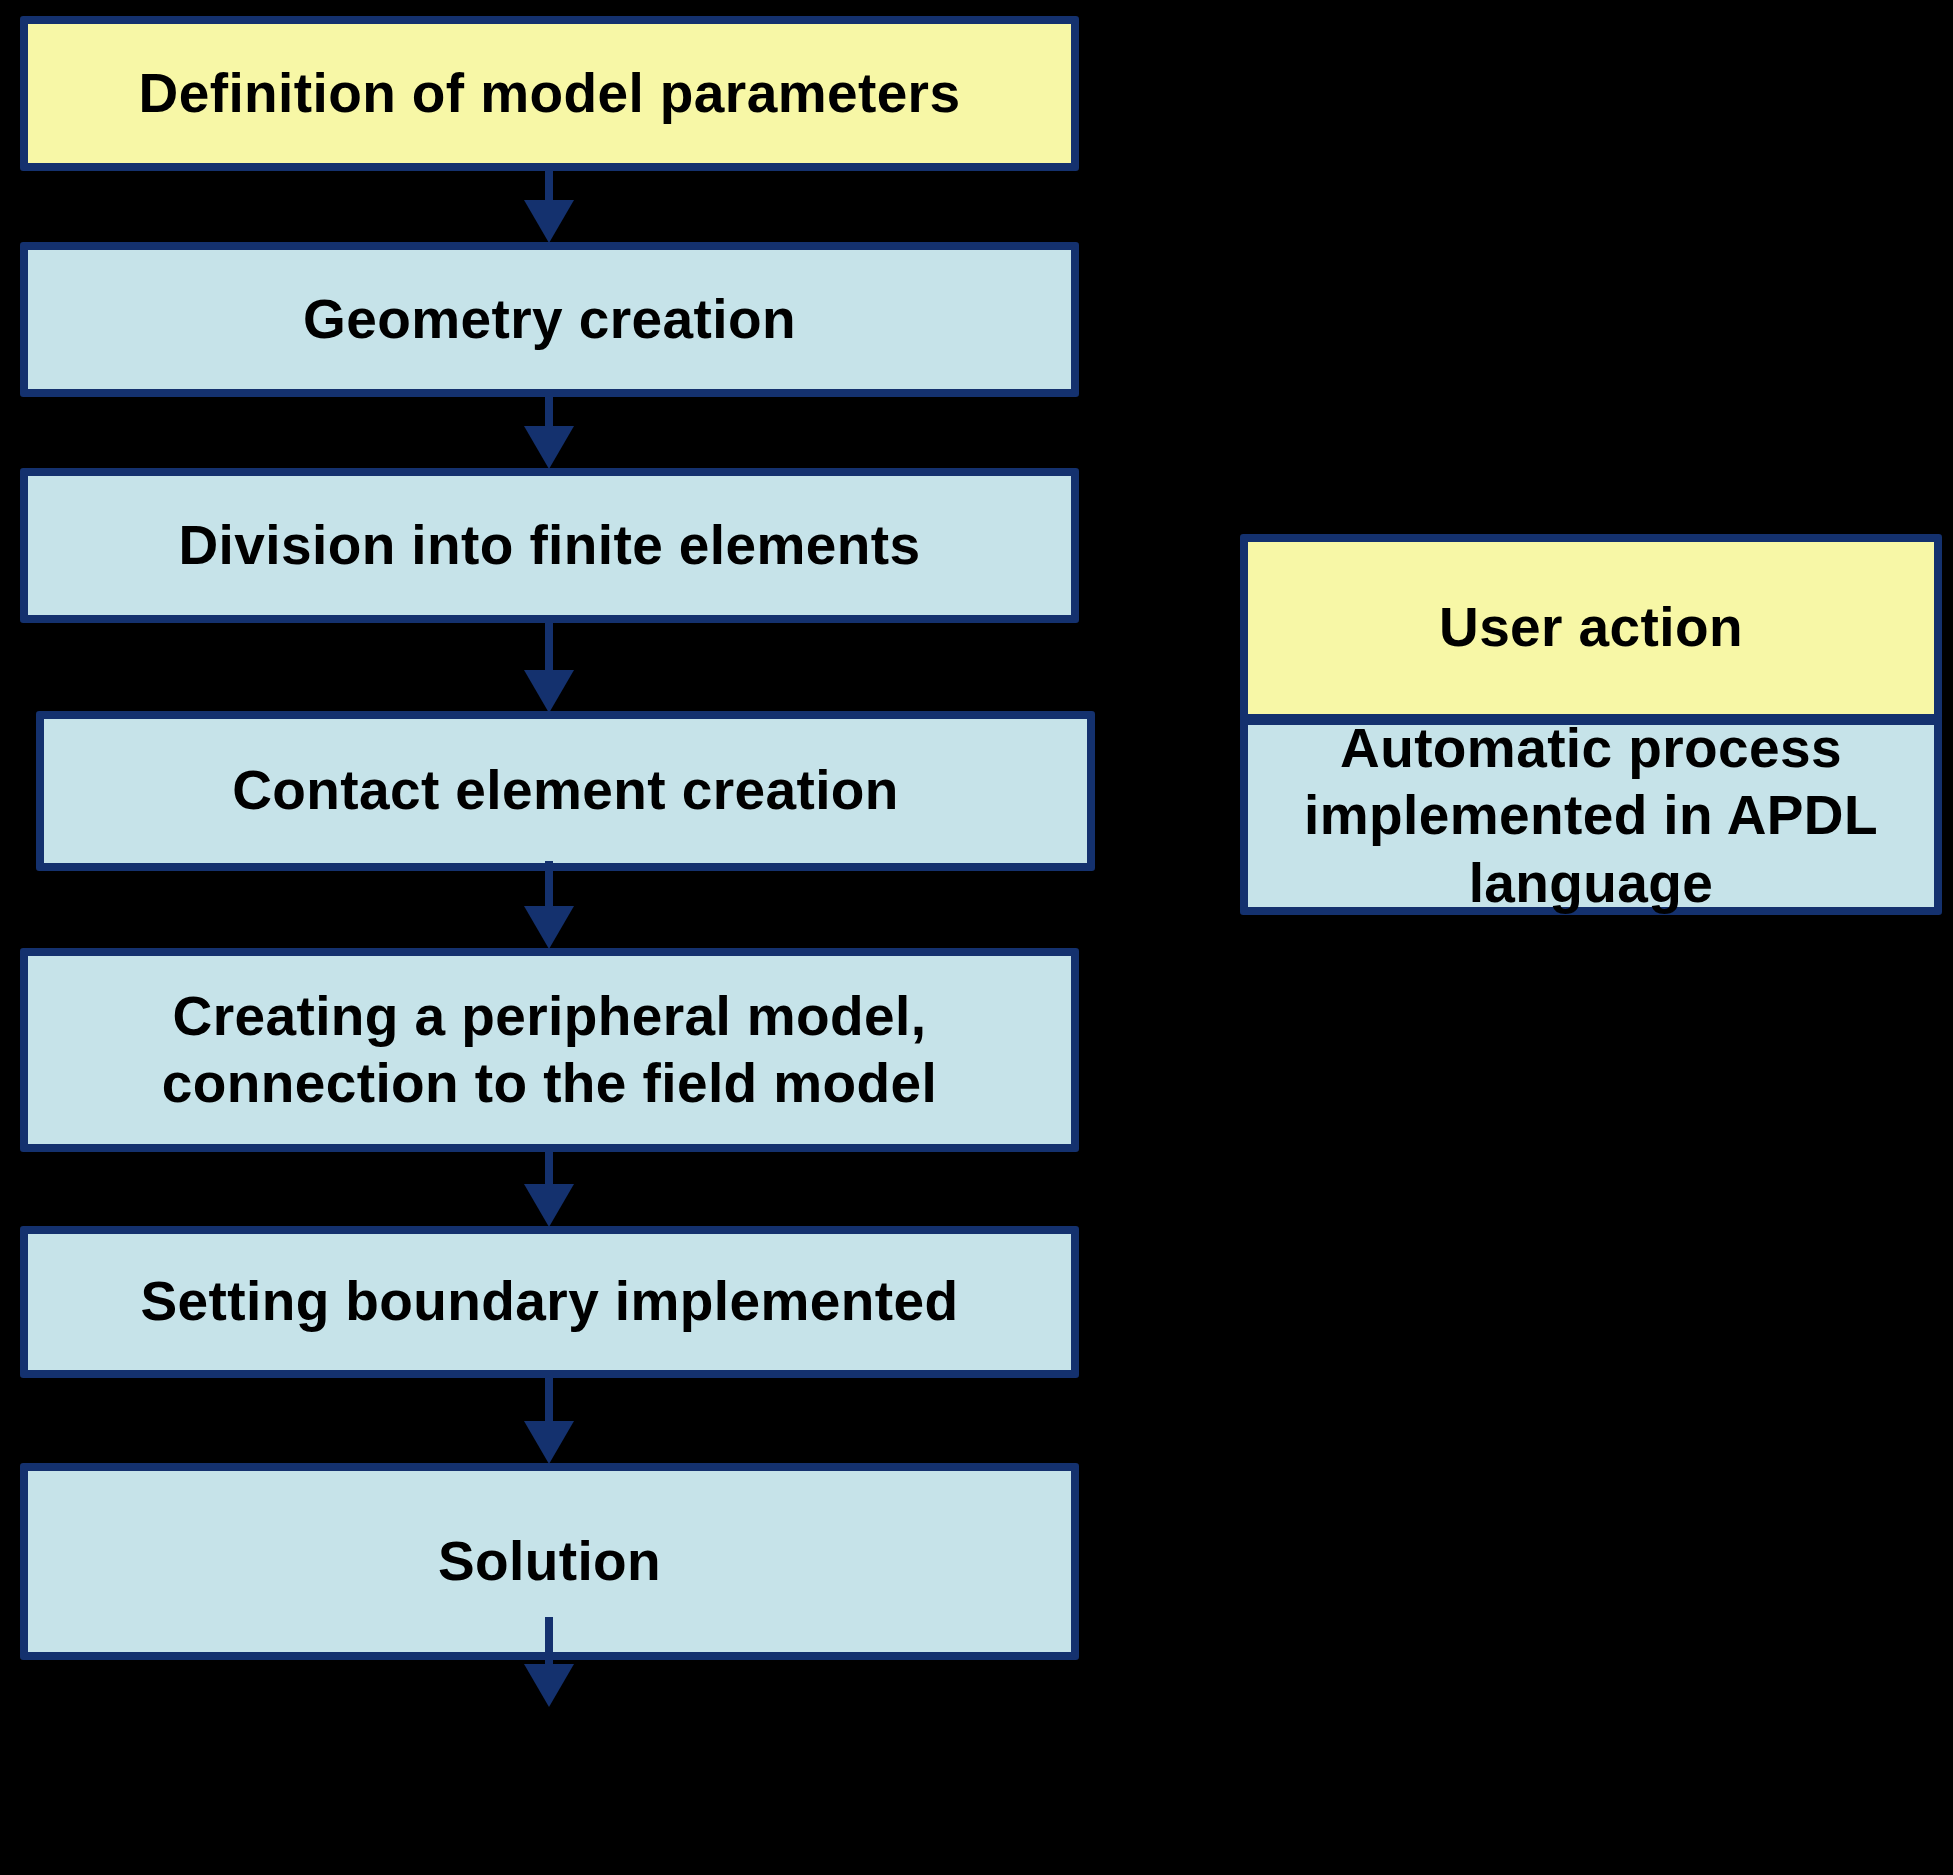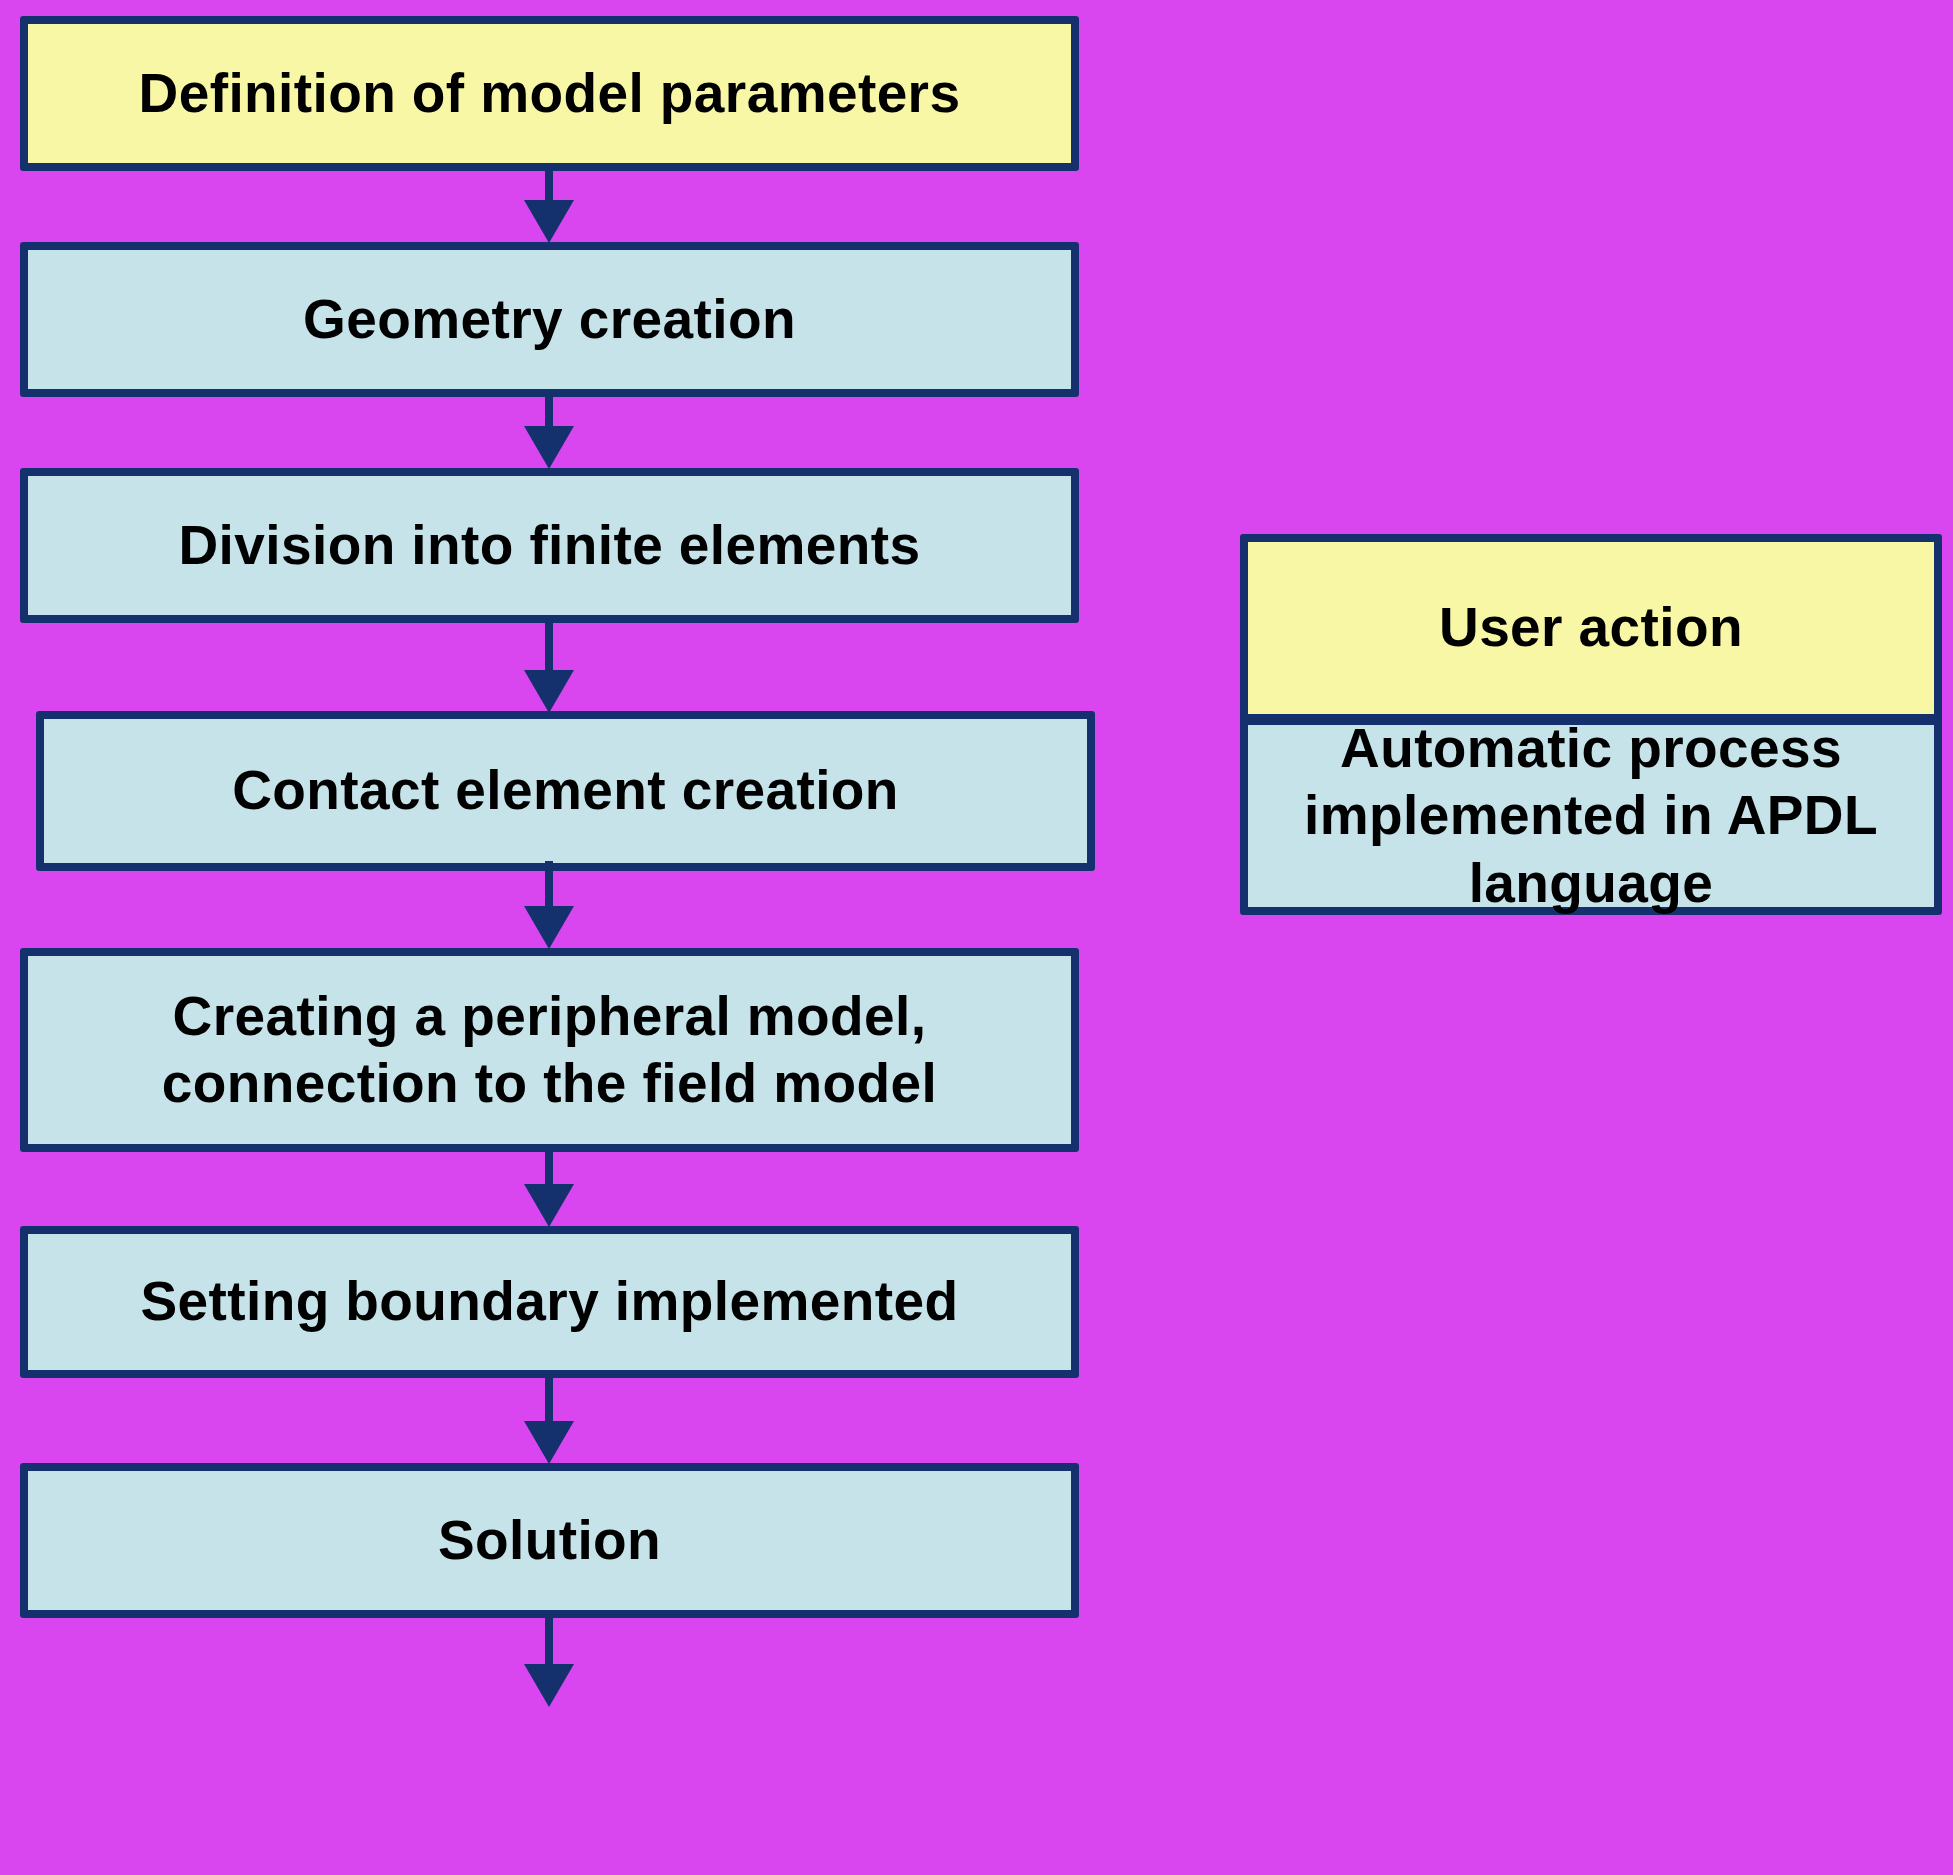--- a/index.html
+++ b/index.html
@@ -4,21 +4,21 @@
 <style>
   html, body {
     margin: 0;
     padding: 0;
     background: #ffffff;
   }
   .stage {
     position: relative;
     width: 1953px;
     height: 1876px;
-    background: #d946ef;
+    background: #000000;
     font-family: "Liberation Sans", sans-serif;
     overflow: hidden;
   }
   .box {
     position: absolute;
     box-sizing: border-box;
     border: 8.7px solid #14316e;
     border-radius: 3.2px;
     display: flex;
     align-items: center;
@@ -38,21 +38,21 @@
   .auto { background: #c6e3e9; }
 
   
   .step { left: 20px; width: 1059px; }
   .s0 { top: 16px;   height: 155px; }
   .s1 { top: 242px;  height: 155px; }
   .s2 { top: 468px;  height: 155px; }
   .s3 { top: 711px;  height: 160px; margin-left: 16px; }
   .s4 { top: 948px; height: 204px; }
   .s5 { top: 1226px; height: 152px; }
-  .s6 { top: 1463px; height: 155px; }
+  .s6 { top: 1463px; height: 197px; }
   .s7 { top: 1705px; height: 163px; }
 
   
   .arrow {
     position: absolute;
     left: 524px;
     width: 51px;
   }
   .a0 { top: 169px;  height: 74px; }
   .a1 { top: 395px;  height: 74px; }

